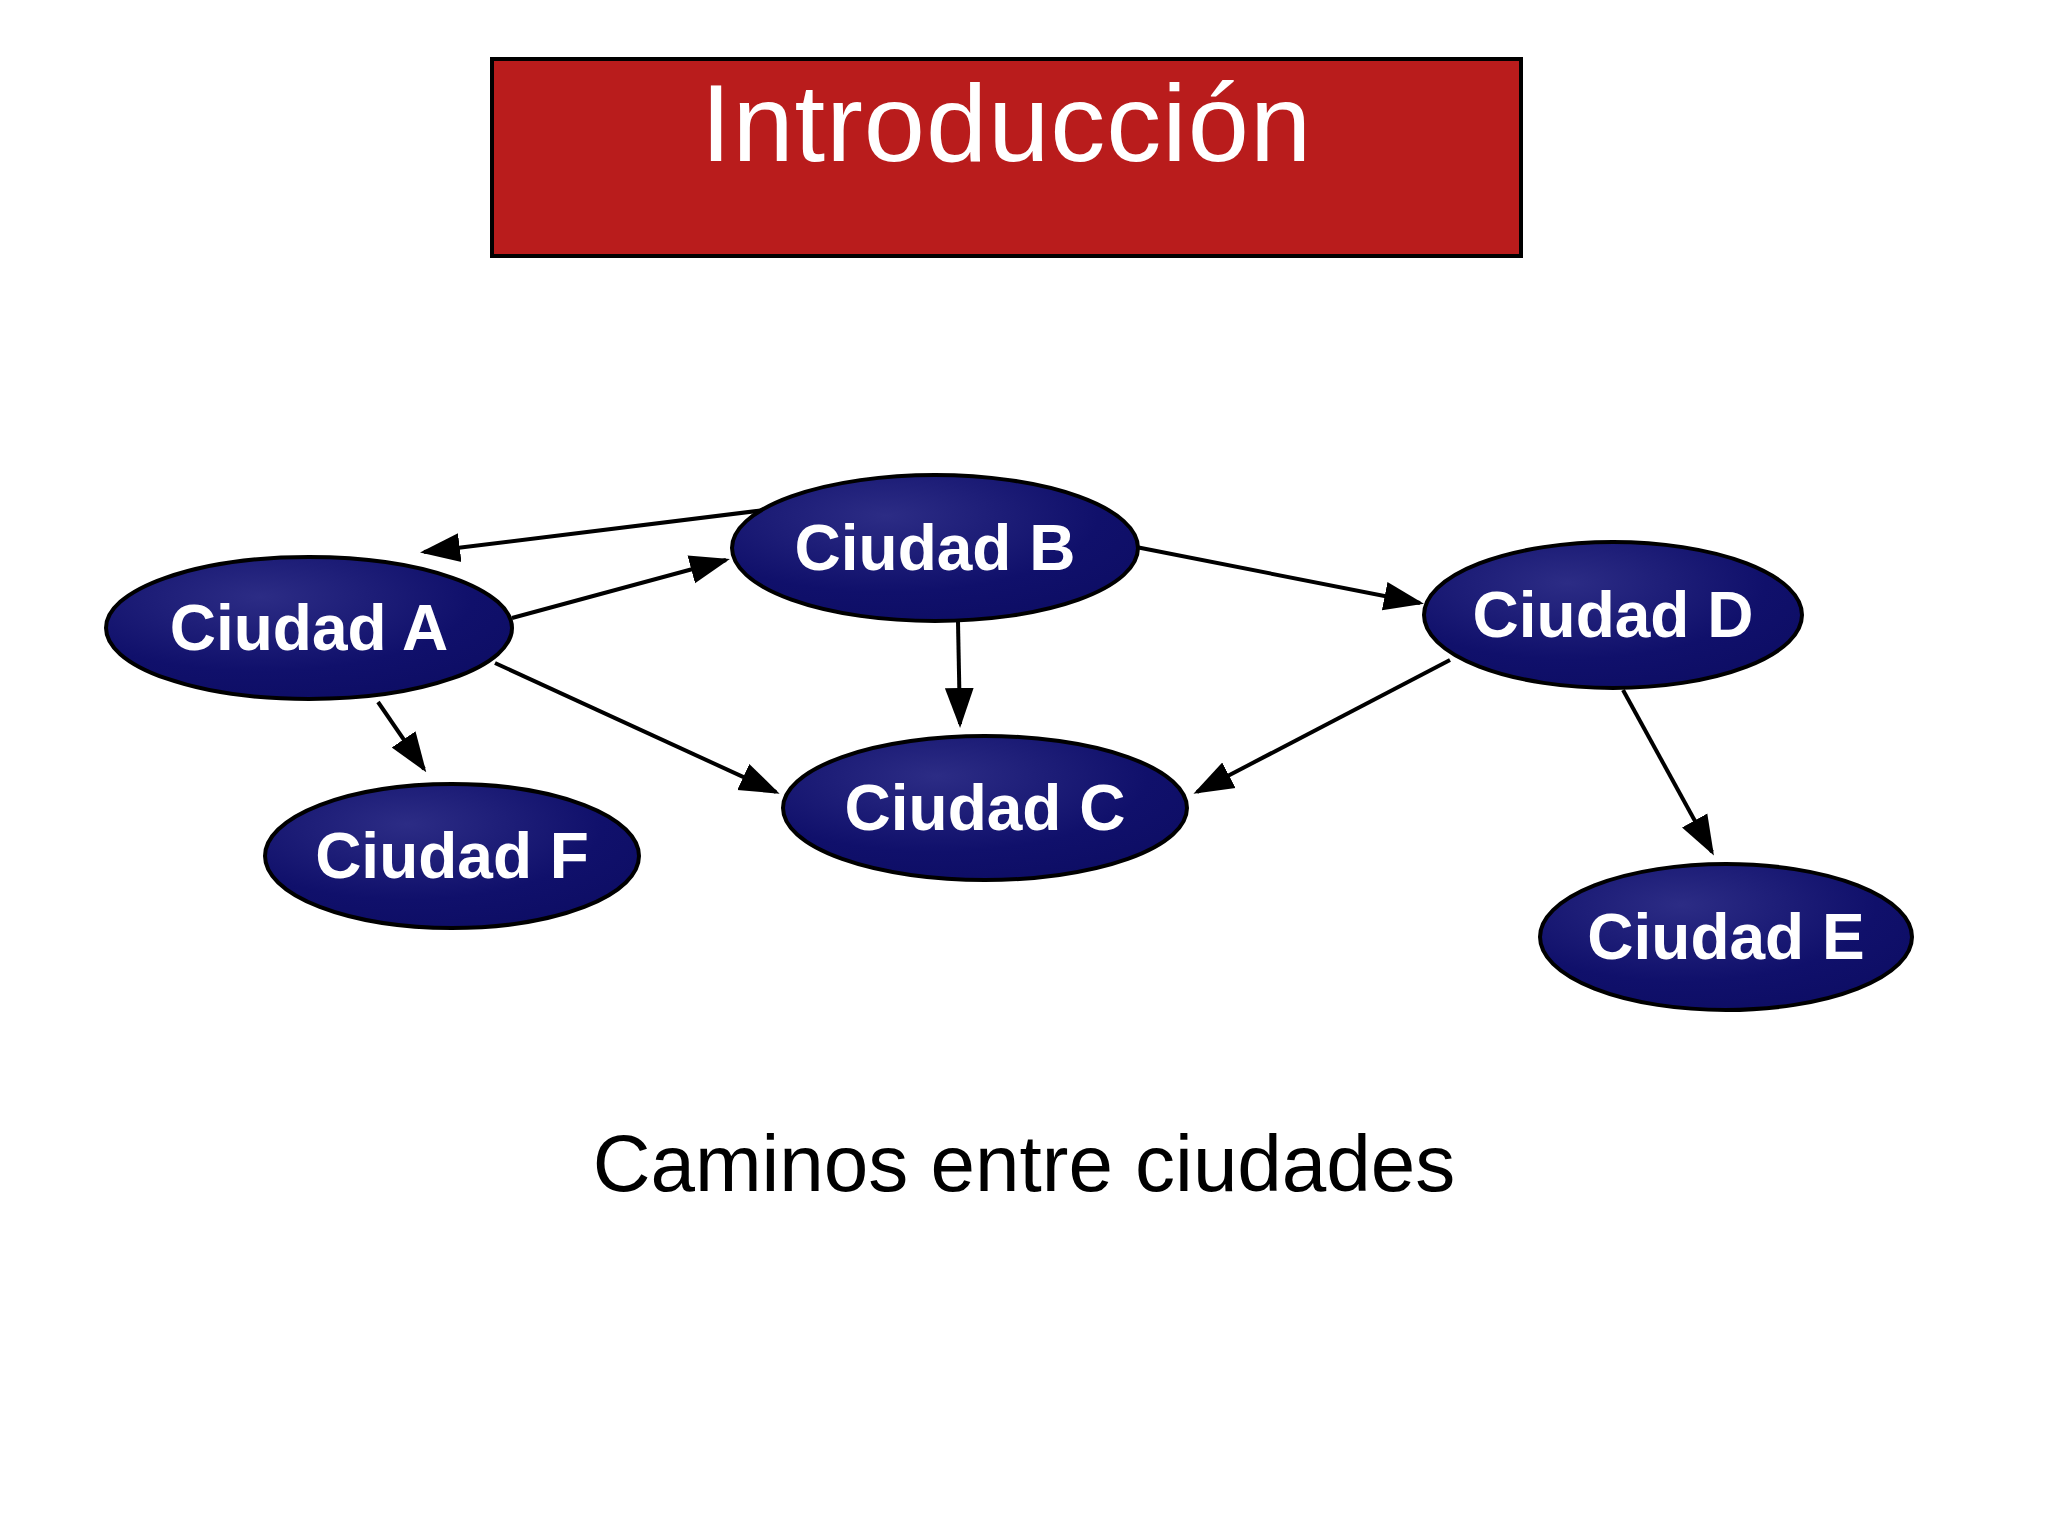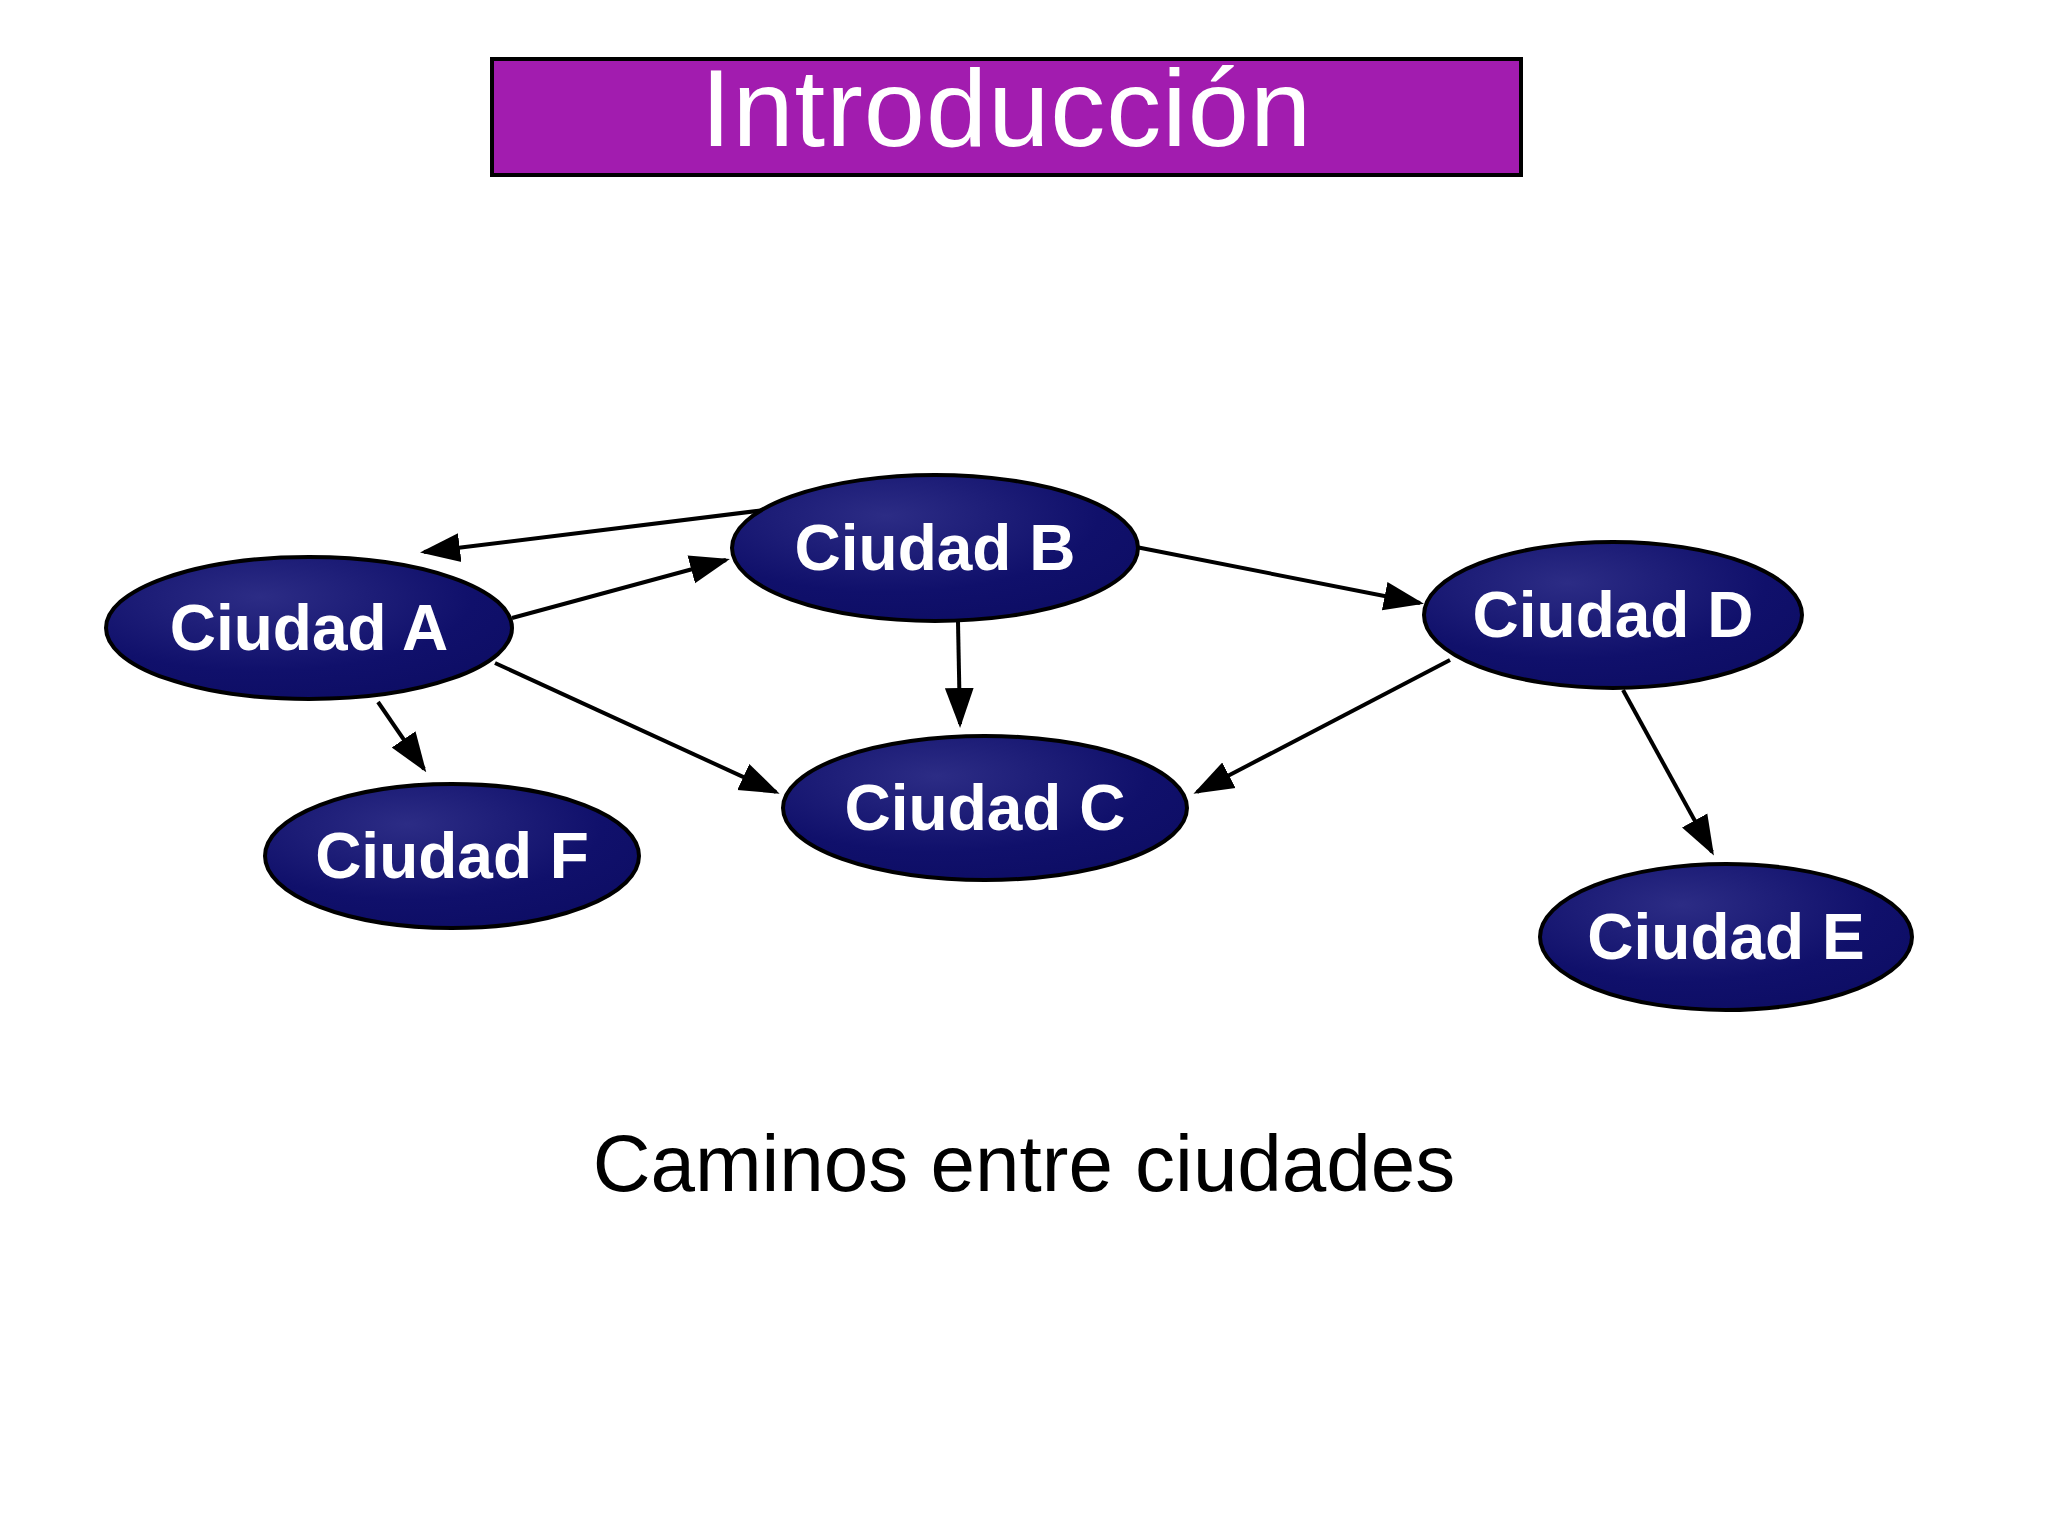--- a/index.html
+++ b/index.html
@@ -13,26 +13,26 @@
     height: 1536px;
     background: #ffffff;
     overflow: hidden;
     font-family: "Liberation Sans", sans-serif;
   }
   .banner {
     position: absolute;
     left: 490px;
     top: 57px;
     width: 1033px;
-    height: 120px;
-    background: #a21caf;
+    height: 201px;
+    background: #b91c1c;
     border: 4px solid #000000;
     box-sizing: border-box;
     display: flex;
-    align-items: flex-end;
+    align-items: flex-start;
     justify-content: center;
   }
   .banner-title {
     color: #ffffff;
     font-size: 110px;
     font-weight: 400;
     letter-spacing: 1px;
     white-space: nowrap;
     transform: translateY(-2px);
   }

